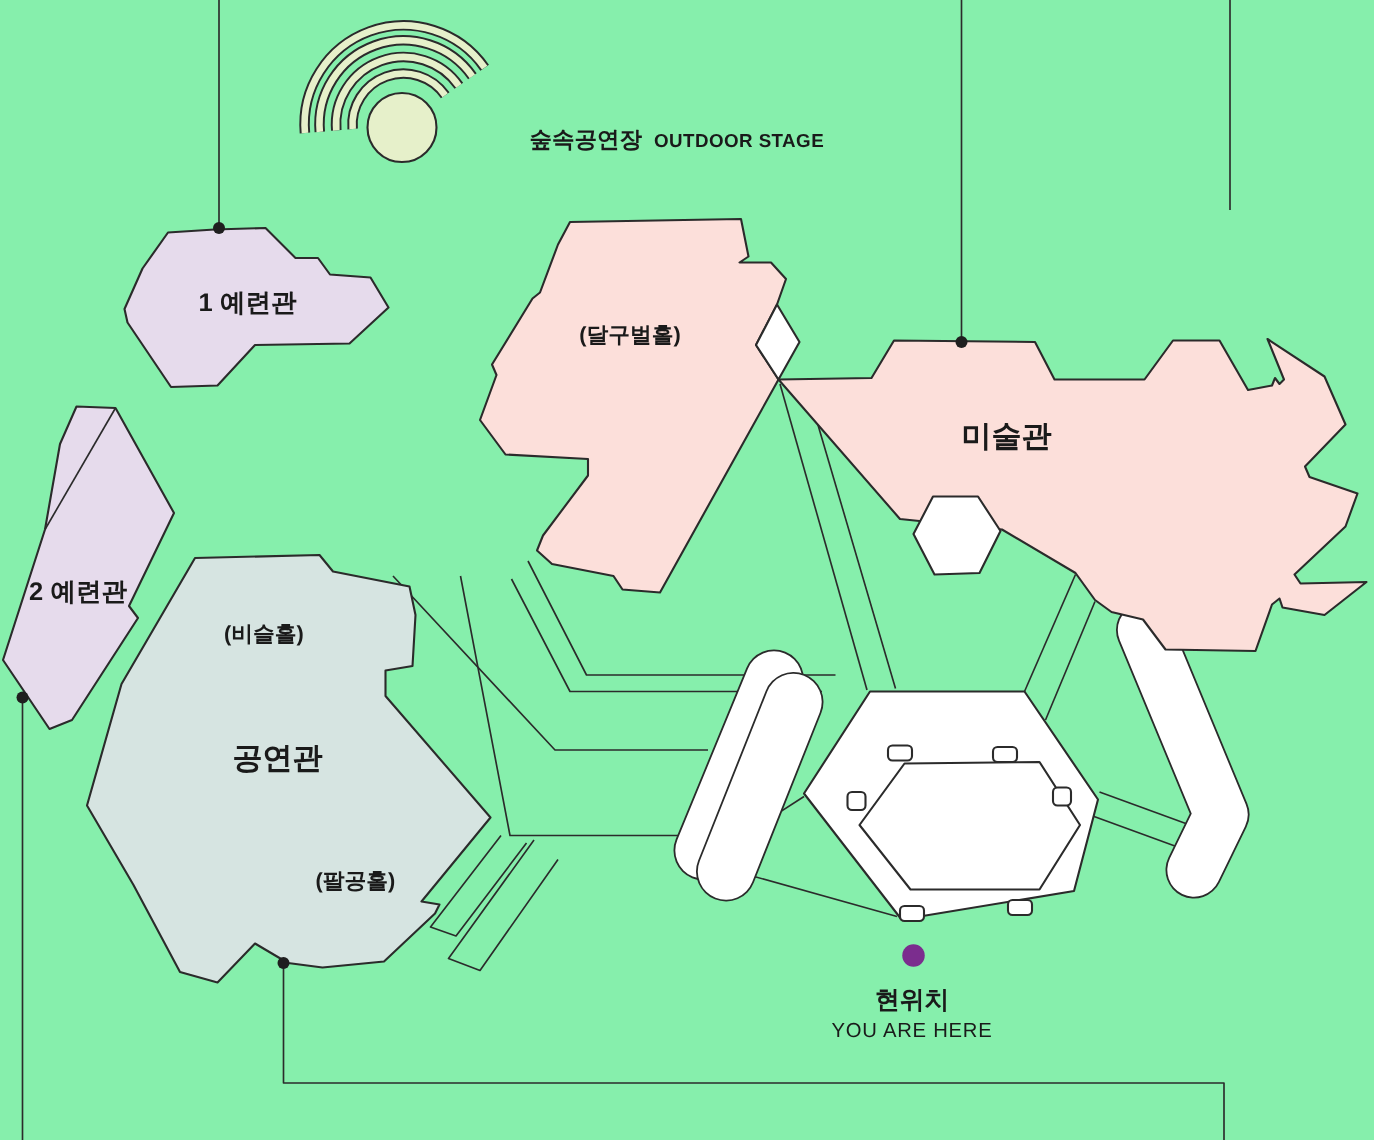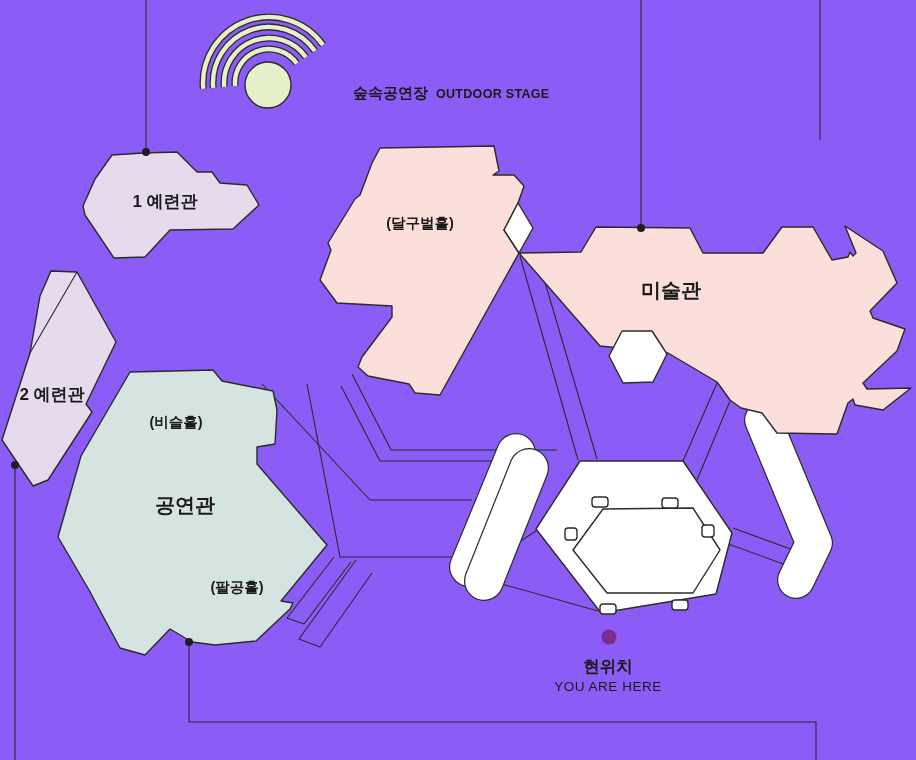--- a/index.html
+++ b/index.html
@@ -1,17 +1,17 @@
 <!DOCTYPE html>
 <html style="--c-lavender: #e6dbec; --c-pink: #fcdfda; --c-teal: #d6e4e1; --c-green: #e6f0ca; --c-purple: #7b2d8e; --c-line: #2b2b2b;"><head>
 <meta charset="utf-8">
 <style>
   html,body{margin:0;padding:0;background:#ffffff;}
   body{font-family:"Liberation Sans","DejaVu Sans",sans-serif;}
-  .stage{width:916px;height:760px;position:relative;background:#8b5cf6;overflow:hidden;}
+  .stage{width:916px;height:760px;position:relative;background:#86efac;overflow:hidden;}
   svg{display:block;}
   
   .f-pink{fill:var(--c-pink,#fcdfda);}
   .f-teal{fill:var(--c-teal,#d6e4e1);}
   .f-lav{fill:var(--c-lavender,#e6dbec);}
   .f-green{fill:var(--c-green,#e6f0ca);}
   .f-white{fill:#ffffff;}
   .f-purple{fill:var(--c-purple,#7b2d8e);}
   .bld{stroke:var(--c-line,#2b2b2b);stroke-width:1.4;stroke-linejoin:round;}
   .thin{fill:none;stroke:var(--c-line,#2b2b2b);stroke-width:1.1;stroke-linejoin:round;}

